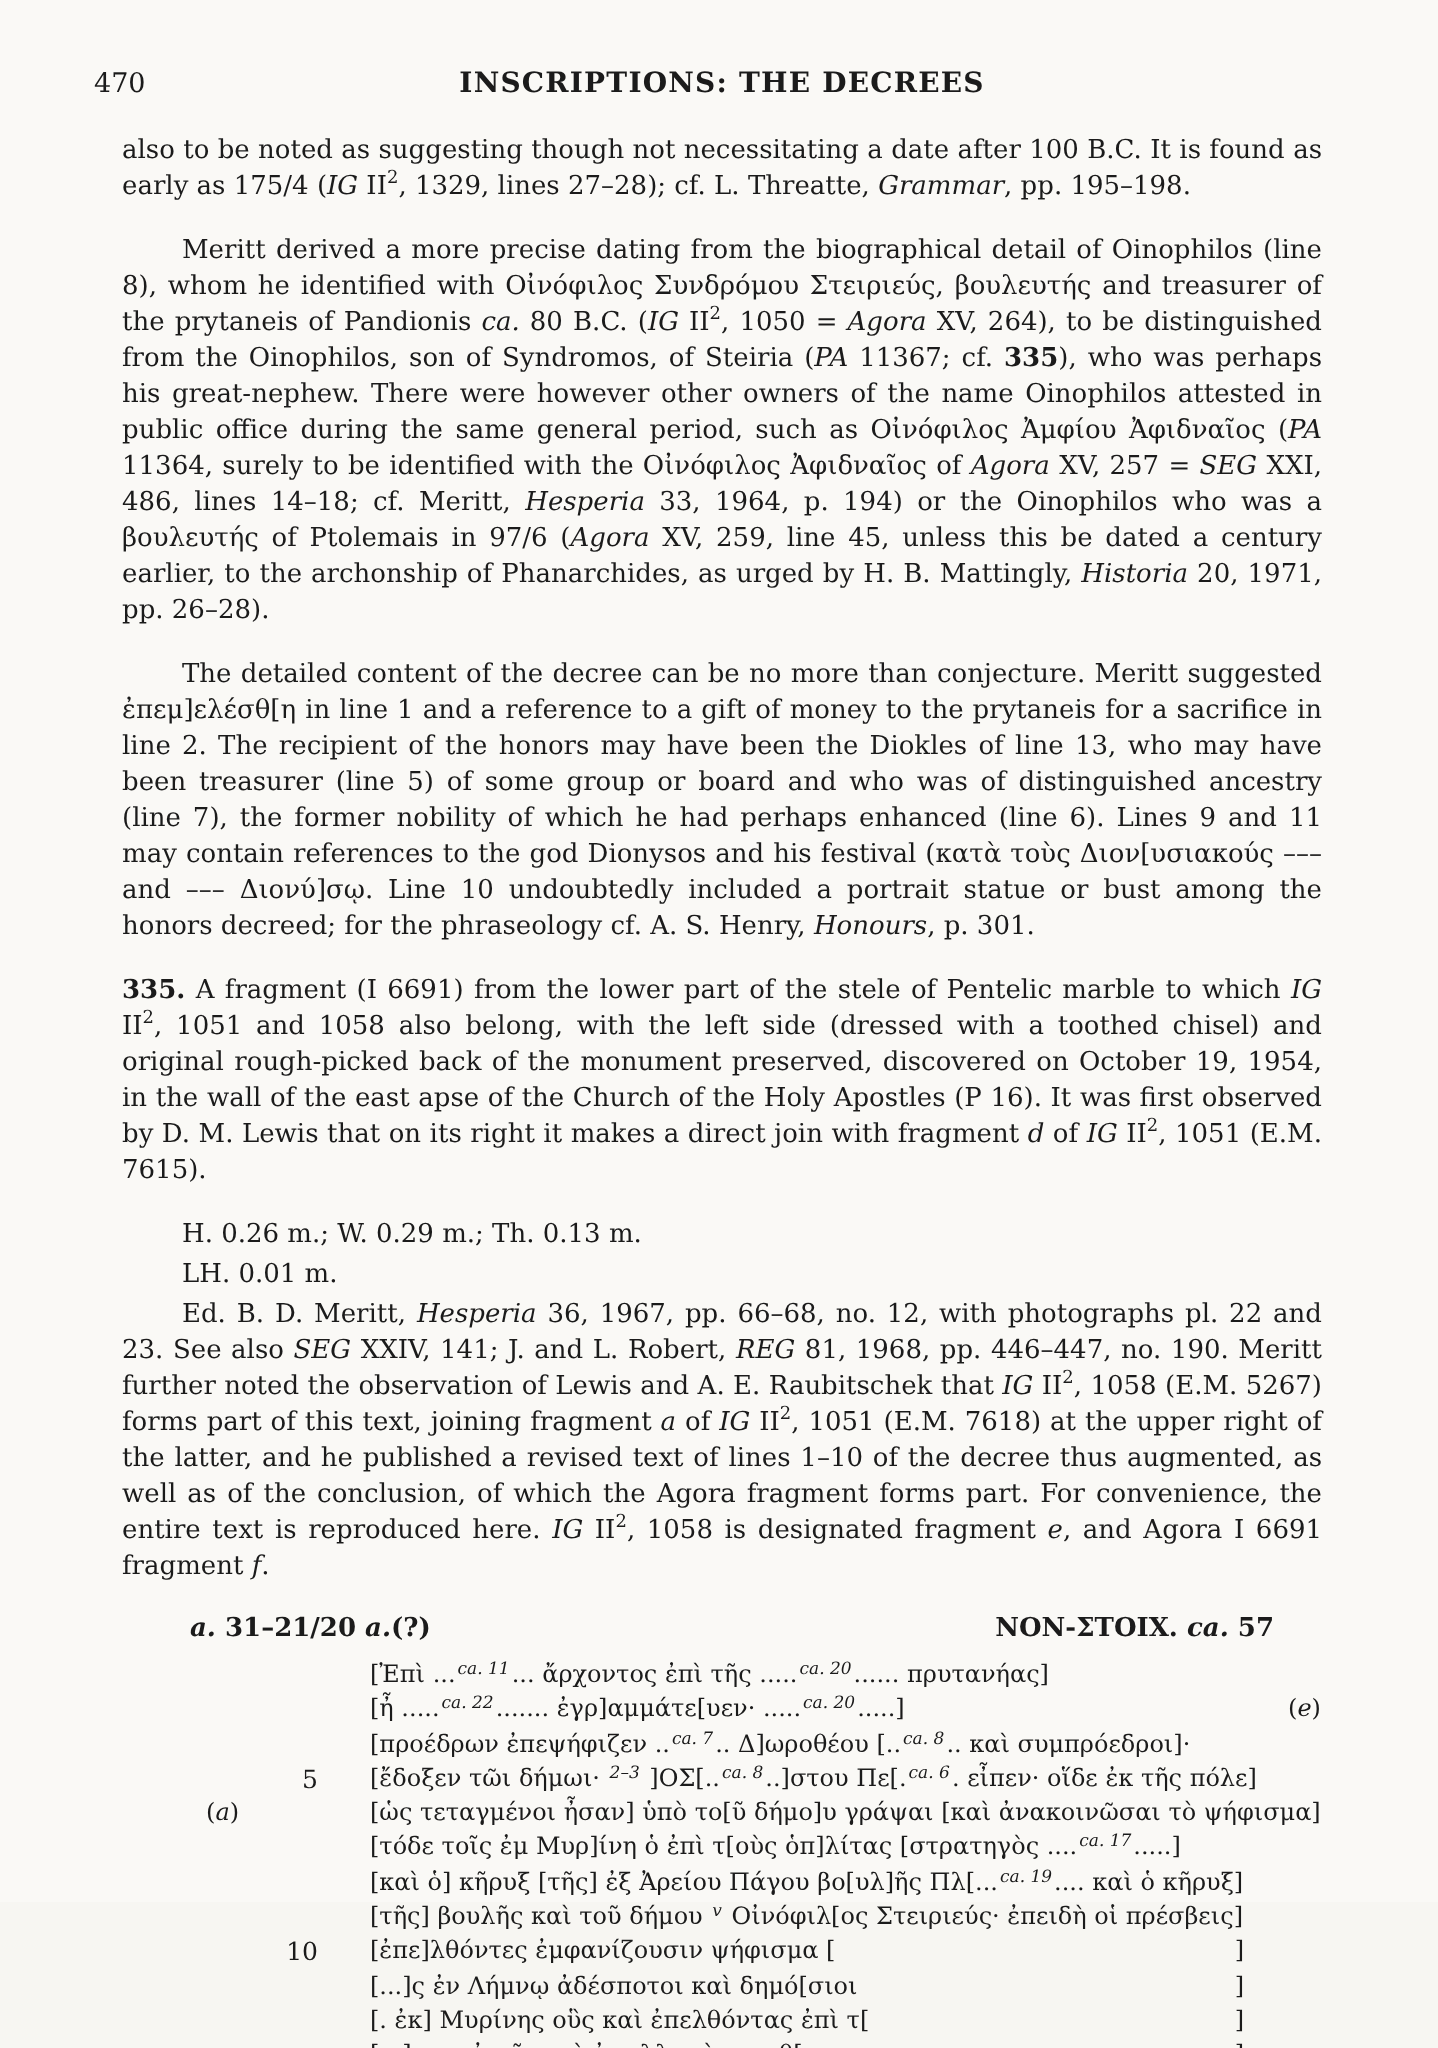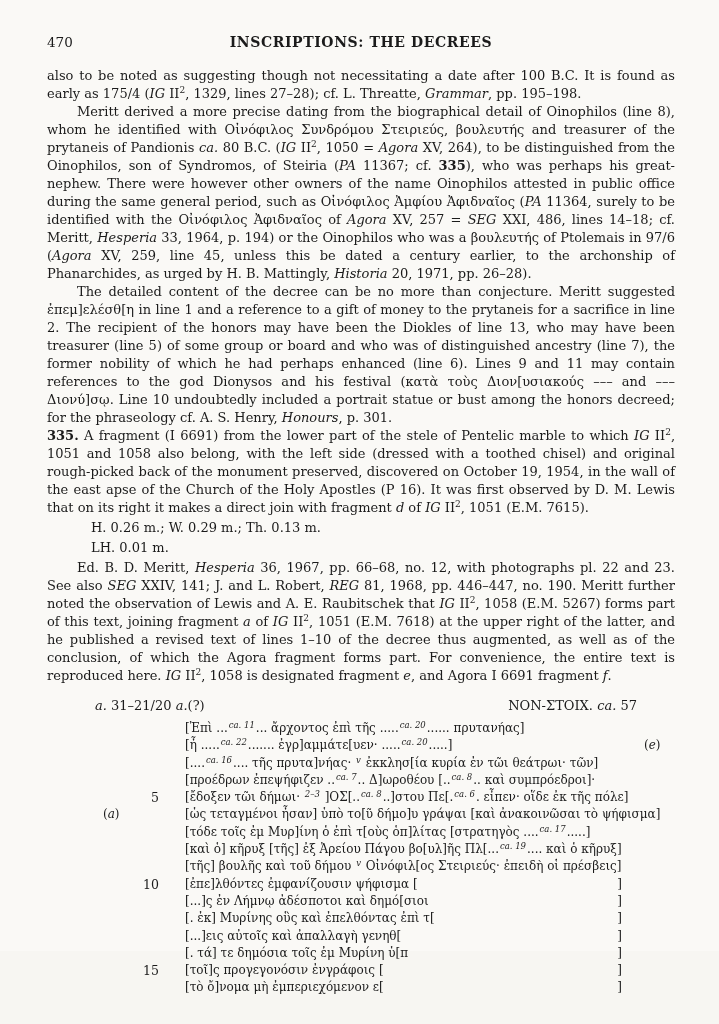--- a/index.html
+++ b/index.html
@@ -12,29 +12,29 @@
     overflow:hidden;
   }
   .page{position:relative;width:719px;height:951px;background:#faf9f6;}
   .inner{margin:0 44px 0 47px;}
   
   .runhead{position:relative;padding-top:34px;height:19px;}
   .pagenum{position:absolute;left:0;top:34px;font-size:13.5px;}
   .headtitle{text-align:center;font-size:14px;font-weight:bold;letter-spacing:.6px;}
   
   .bodytext{margin-top:14px;}
-  .body-p{margin:0;font-size:13px;line-height:18px;text-align:justify;text-justify:inter-word;}
+  .body-p{margin:14px;font-size:13px;line-height:18px;text-align:justify;text-justify:inter-word;}
   .body-p.ind{text-indent:30px;}
   sup{font-size:9px;line-height:0;}
   
   .sec-head{margin:13px 0 8px 0;text-align:center;font-size:13.5px;font-weight:bold;letter-spacing:.4px;}
   .dimline{margin:2px 0 0 44px;font-size:13px;line-height:18px;}
   .ed-p{margin-top:2px;}
   
-  .dateline{display:flex;justify-content:space-between;margin:13px 38px 7px 48px;font-size:13px;}
+  .dateline{display:flex;justify-content:space-between;margin:13px 38px 7px 48px;font-size:13px;font-weight:bold;}
   
   .greek{margin-top:2px;}
   .gl{position:relative;padding-left:138px;height:17.3px;line-height:17.3px;font-size:12px;}
   .gl-num{position:absolute;left:50px;top:0;width:62px;text-align:right;font-size:12.5px;}
   .gl-frag{position:absolute;left:56px;top:0;font-size:12px;}
   .gl-right{position:absolute;left:597px;top:0;font-size:12px;}
   .gl-text{display:flex;align-items:center;width:437px;}
   .gl-text .seg{white-space:pre;}
   .gl-fill{
     flex:1 1 auto;height:100%;margin:0 2px;
@@ -76,25 +76,20 @@
         <div class="gl">
           <span class="gl-text">
             <span class="seg">[Ἐπὶ ...<span class="sn">ca. 11</span>... ἄρχοντος ἐπὶ τῆς .....<span class="sn">ca. 20</span>...... πρυτανήας]</span>
           </span>
         </div>
         <div class="gl">
           <span class="gl-text">
             <span class="seg">[ἦ .....<span class="sn">ca. 22</span>....... ἐγρ]αμμάτε[υεν· .....<span class="sn">ca. 20</span>.....]</span>
           </span>
           <span class="gl-right">(<i>e</i>)</span>
-        </div>
-        <div class="gl">
-          <span class="gl-text">
-            <span class="seg">[....<span class="sn">ca. 16</span>.... τῆς πρυτα]νήας· <span class="sn">v</span> ἐκκλησ[ία κυρία ἐν τῶι θεάτρωι· τῶν]</span>
-          </span>
         </div>
         <div class="gl">
           <span class="gl-text">
             <span class="seg">[προέδρων ἐπεψήφιζεν ..<span class="sn">ca. 7</span>.. Δ]ωροθέου [..<span class="sn">ca. 8</span>.. καὶ συμπρόεδροι]·</span>
           </span>
         </div>
         <div class="gl">
           <span class="gl-num">5</span>
           <span class="gl-text">
             <span class="seg">[ἔδοξεν τῶι δήμωι· <span class="sn">2–3</span> ]ΟΣ[..<span class="sn">ca. 8</span>..]στου Πε[.<span class="sn">ca. 6</span>. εἶπεν· οἵδε ἐκ τῆς πόλε]</span>

